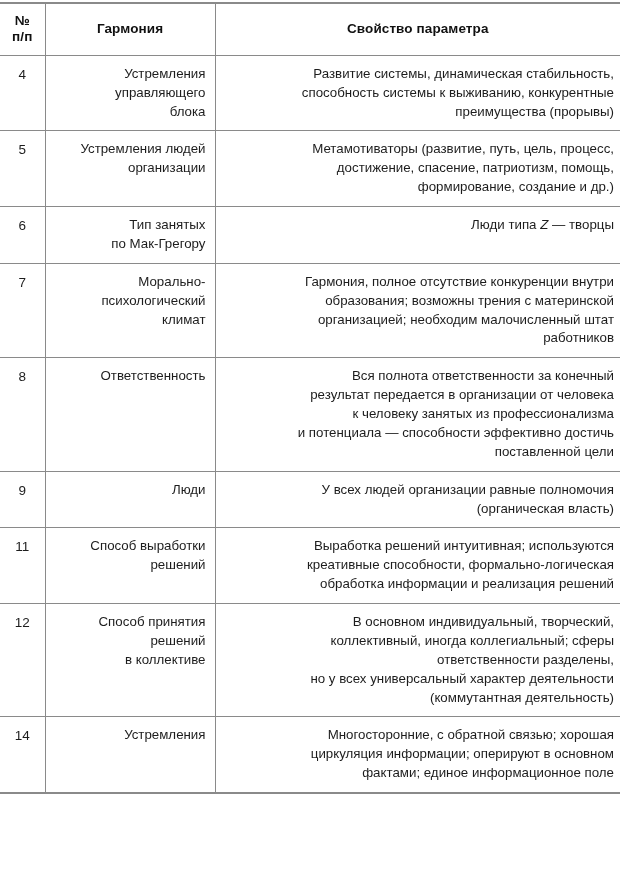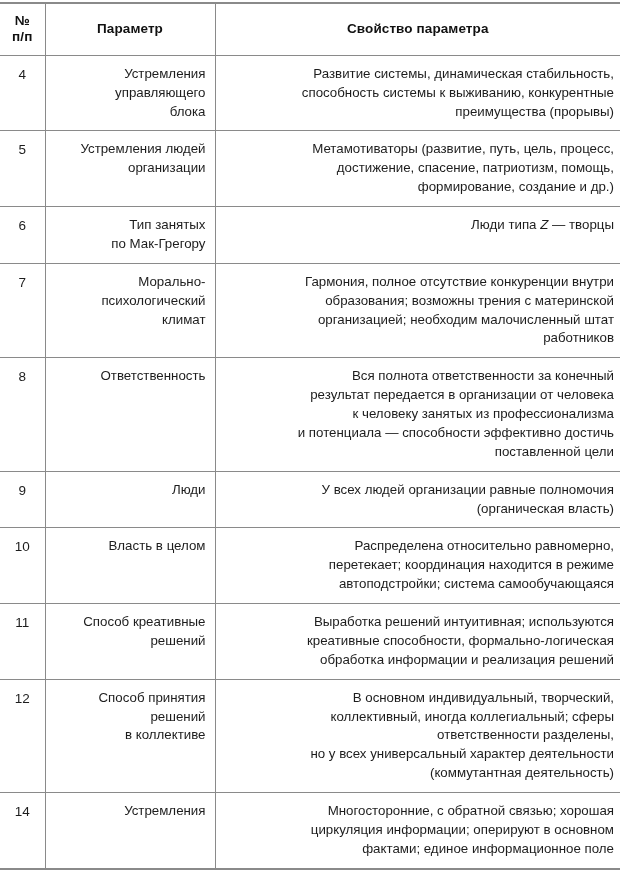--- a/index.html
+++ b/index.html
@@ -102,21 +102,21 @@
       <col class="c-num">
       <col class="c-param">
       <col class="c-prop">
     </colgroup>
     <thead>
       <tr class="head-row">
         <th class="col-num">
           <span class="hdr-line">№</span>
           <span class="hdr-line">п/п</span>
         </th>
-        <th class="col-param">Параметр</th>
+        <th class="col-param">Гармония</th>
         <th class="col-prop">Свойство параметра</th>
       </tr>
     </thead>
     <tbody>
       <tr>
         <td class="col-num">4</td>
         <td class="col-param">
             <span class="cell-text">Устремления
 управляющего
 блока</span>
@@ -180,34 +180,23 @@
         <td class="col-num">9</td>
         <td class="col-param">
             <span class="cell-text">Люди</span>
           </td>
         <td class="col-prop">
             <span class="cell-text">У всех людей организации равные полномочия
 (органическая власть)</span>
           </td>
       </tr>
       <tr>
-        <td class="col-num">10</td>
-        <td class="col-param">
-            <span class="cell-text">Власть в целом</span>
-          </td>
-        <td class="col-prop">
-            <span class="cell-text">Распределена относительно равномерно,
-перетекает; координация находится в режиме
-автоподстройки; система самообучающаяся</span>
-          </td>
-      </tr>
-      <tr>
         <td class="col-num">11</td>
         <td class="col-param">
-            <span class="cell-text">Способ креативные
+            <span class="cell-text">Способ выработки
 решений</span>
           </td>
         <td class="col-prop">
             <span class="cell-text">Выработка решений интуитивная; используются
 креативные способности, формально-логическая
 обработка информации и реализация решений</span>
           </td>
       </tr>
       <tr>
         <td class="col-num">12</td>

